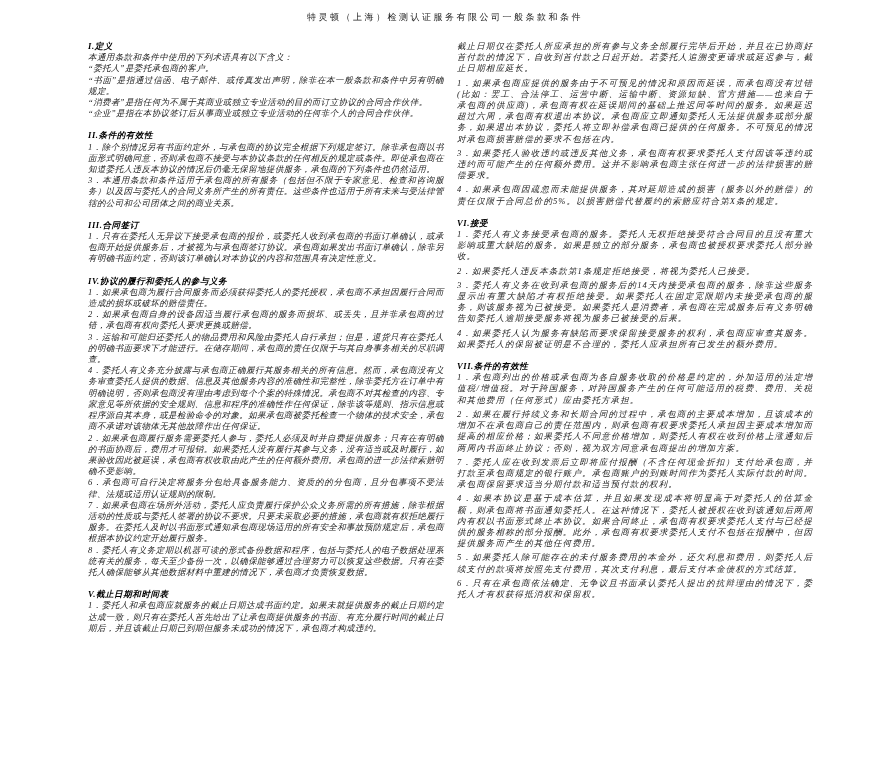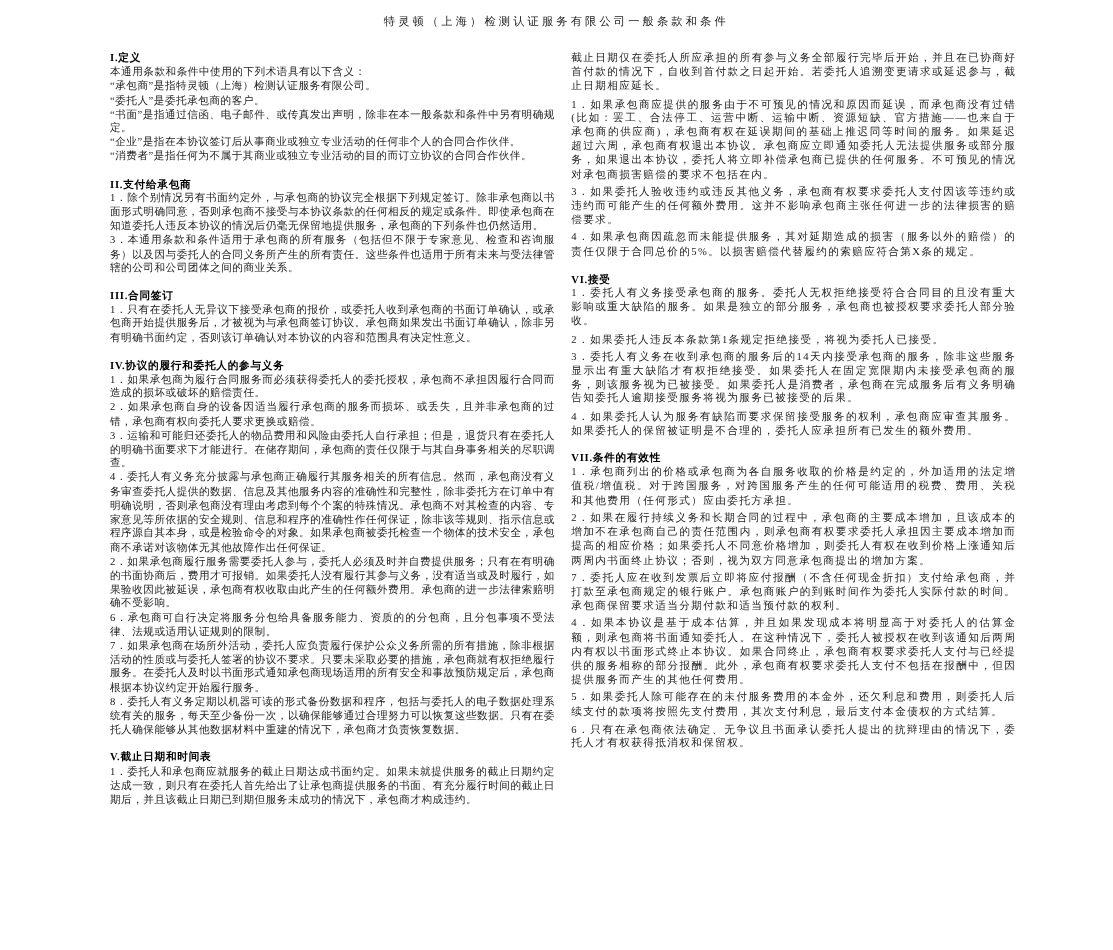--- a/index.html
+++ b/index.html
@@ -30,20 +30,21 @@
     top: 41px; left: 88px;
     display: flex;
     gap: 13px;
   }
   .col {
     width: 356px;
     font-size: 8.5px;
     line-height: 11.2px;
     text-align: justify;
     color: #1c1c1c;
+    font-style: italic;
   }
   .col-left  { letter-spacing: 0.4px; }
   .col-right { letter-spacing: 1.1px; }
   .sec-heading {
     font-weight: bold;
     margin-top: 11px;
     letter-spacing: 0.6px;
     color: #000000;
   }
   .col .sec-heading:first-child { margin-top: 0; }
@@ -52,26 +53,25 @@
 </style>
 </head>
 <body>
 
 <div class="page">
   <div class="doc-title">特灵顿（上海）检测认证服务有限公司一般条款和条件</div>
   <div class="columns">
     <div class="col col-left">
         <div class="sec-heading">I.定义</div>
         <p class="para">本通用条款和条件中使用的下列术语具有以下含义：</p>
-        <p class="para">“承包商”是指特灵顿（上海）检测认证服务有限公司。</p>
         <p class="para">“委托人”是委托承包商的客户。</p>
         <p class="para">“书面”是指通过信函、电子邮件、或传真发出声明，除非在本一般条款和条件中另有明确规定。</p>
+        <p class="para">“消费者”是指任何为不属于其商业或独立专业活动的目的而订立协议的合同合作伙伴。</p>
         <p class="para">“企业”是指在本协议签订后从事商业或独立专业活动的任何非个人的合同合作伙伴。</p>
-        <p class="para">“消费者”是指任何为不属于其商业或独立专业活动的目的而订立协议的合同合作伙伴。</p>
-        <div class="sec-heading">II.支付给承包商</div>
+        <div class="sec-heading">II.条件的有效性</div>
         <p class="para">1．除个别情况另有书面约定外，与承包商的协议完全根据下列规定签订。除非承包商以书面形式明确同意，否则承包商不接受与本协议条款的任何相反的规定或条件。即使承包商在知道委托人违反本协议的情况后仍毫无保留地提供服务，承包商的下列条件也仍然适用。</p>
         <p class="para">3．本通用条款和条件适用于承包商的所有服务（包括但不限于专家意见、检查和咨询服务）以及因与委托人的合同义务所产生的所有责任。这些条件也适用于所有未来与受法律管辖的公司和公司团体之间的商业关系。</p>
         <div class="sec-heading">III.合同签订</div>
         <p class="para">1．只有在委托人无异议下接受承包商的报价，或委托人收到承包商的书面订单确认，或承包商开始提供服务后，才被视为与承包商签订协议。承包商如果发出书面订单确认，除非另有明确书面约定，否则该订单确认对本协议的内容和范围具有决定性意义。</p>
         <div class="sec-heading">IV.协议的履行和委托人的参与义务</div>
         <p class="para">1．如果承包商为履行合同服务而必须获得委托人的委托授权，承包商不承担因履行合同而造成的损坏或破坏的赔偿责任。</p>
         <p class="para">2．如果承包商自身的设备因适当履行承包商的服务而损坏、或丢失，且并非承包商的过错，承包商有权向委托人要求更换或赔偿。</p>
         <p class="para">3．运输和可能归还委托人的物品费用和风险由委托人自行承担；但是，退货只有在委托人的明确书面要求下才能进行。在储存期间，承包商的责任仅限于与其自身事务相关的尽职调查。</p>
         <p class="para">4．委托人有义务充分披露与承包商正确履行其服务相关的所有信息。然而，承包商没有义务审查委托人提供的数据、信息及其他服务内容的准确性和完整性，除非委托方在订单中有明确说明，否则承包商没有理由考虑到每个个案的特殊情况。承包商不对其检查的内容、专家意见等所依据的安全规则、信息和程序的准确性作任何保证，除非该等规则、指示信息或程序源自其本身，或是检验命令的对象。如果承包商被委托检查一个物体的技术安全，承包商不承诺对该物体无其他故障作出任何保证。</p>
         <p class="para">2．如果承包商履行服务需要委托人参与，委托人必须及时并自费提供服务；只有在有明确的书面协商后，费用才可报销。如果委托人没有履行其参与义务，没有适当或及时履行，如果验收因此被延误，承包商有权收取由此产生的任何额外费用。承包商的进一步法律索赔明确不受影响。</p>

